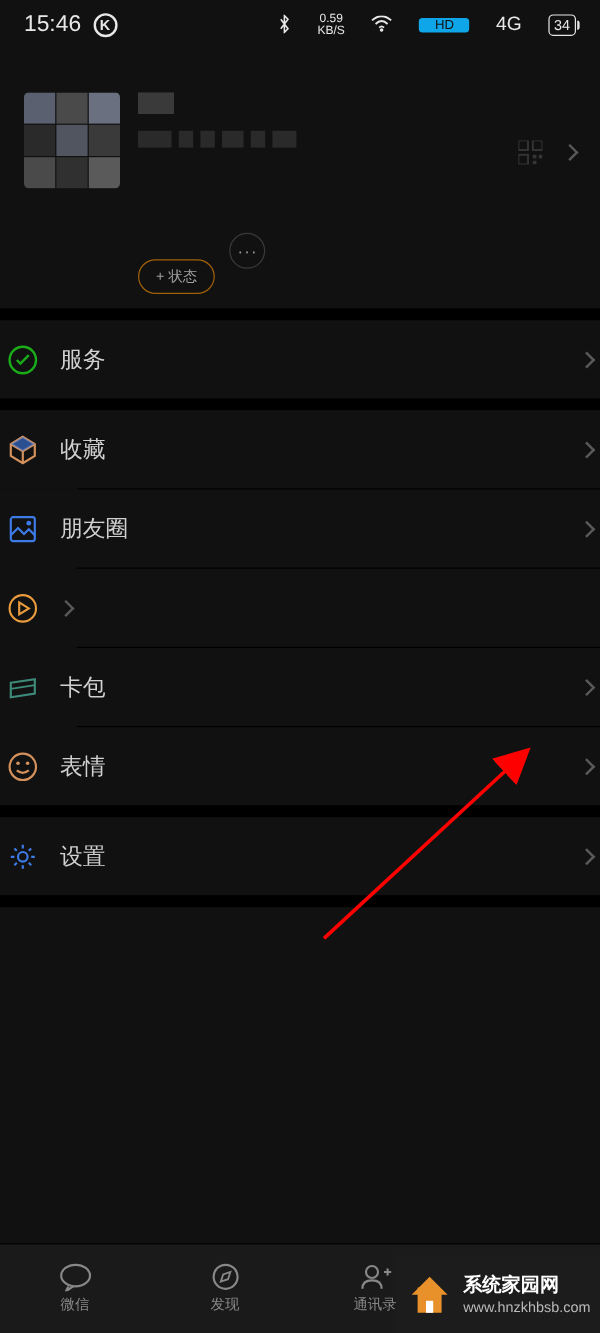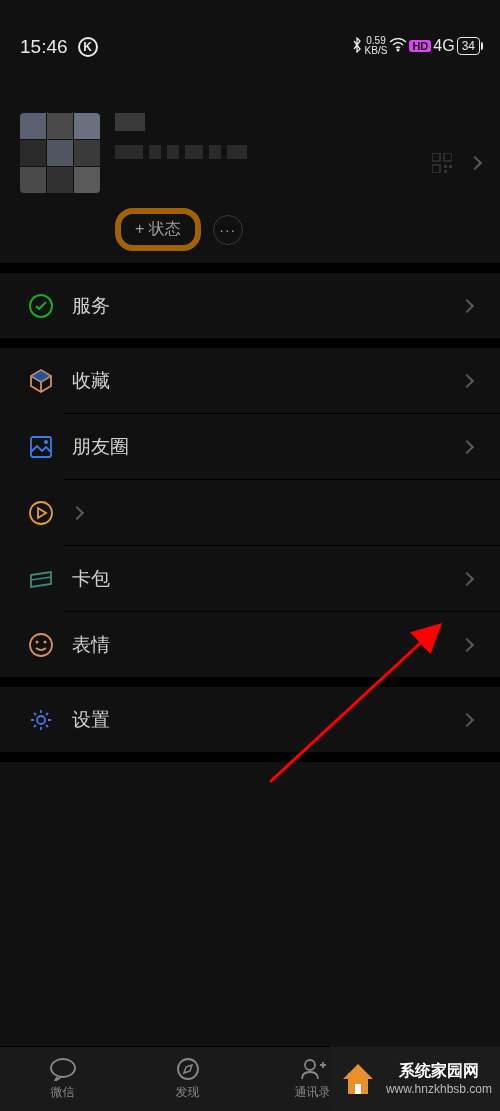--- a/index.html
+++ b/index.html
@@ -9,35 +9,34 @@
       background: #111111;
       font-family: -apple-system, "Helvetica Neue", sans-serif;
       color: #d0d0d0;
       position: relative;
       overflow: hidden;
     }
     .status-bar {
       height: 42px;
       display: flex;
       justify-content: space-between;
-      align-items: flex-start;
+      align-items: center;
       padding: 0 20px;
       color: #e8e8e8;
       font-size: 19px;
       font-weight: 500;
-      margin-top: 36px;
     }
     .status-left { display: flex; align-items: center; gap: 10px; }
-    .status-right { display: flex; align-items: center; gap: 2px; font-size: 12px; }
+    .status-right { display: flex; align-items: center; gap: 22px; font-size: 12px; }
     .k-icon {
       width: 20px; height: 20px; border: 2px solid #e8e8e8; border-radius: 50%;
       display: flex; align-items: center; justify-content: center; font-size: 12px; font-weight: bold;
     }
     .net-speed { font-size: 10px; line-height: 1; text-align: center; }
-    .hd-badge { background: #d946ef; color: #111; padding: 0 3px; border-radius: 3px; font-size: 11px; font-weight: bold; }
+    .hd-badge { background: #0ea5e9; color: #111; padding: 0 13px; border-radius: 3px; font-size: 11px; font-weight: normal; }
     .battery { border: 1.5px solid #e8e8e8; border-radius: 4px; padding: 1px 4px; font-size: 12px; position: relative; }
     .battery::after { content: ''; position: absolute; right: -4px; top: 4px; width: 2.5px; height: 8px; background: #e8e8e8; border-radius: 0 2px 2px 0; }
 
     .profile-section {
       padding: 35px 20px 25px 20px;
       display: flex;
       align-items: flex-start;
       gap: 15px;
     }
     .avatar {
@@ -62,56 +61,56 @@
     .profile-id-row { display: flex; gap: 6px; align-items: center; }
     .profile-id-block { height: 14px; background: #2a2a2a; }
     .profile-right { display: flex; align-items: center; gap: 18px; padding-top: 40px; }
     .qr-icon { width: 20px; height: 20px; opacity: 0.5; }
     .chevron { width: 10px; height: 10px; border-right: 2px solid #5a5a5a; border-top: 2px solid #5a5a5a; transform: rotate(45deg); }
 
     .status-button-row {
       display: flex; gap: 12px; align-items: center; padding: 0 0 0 115px; margin-top: -10px; margin-bottom: 12px;
     }
     .status-btn {
-      border: 6px solid #a16207; border-radius: 18px; padding: 5px 14px;
-      display: flex; align-items: center; gap: 4px; font-size: 16px; color: #a0a0a0;
+      border: 1px solid #a16207; border-radius: 18px; padding: 5px 14px;
+      display: flex; align-items: center; gap: 4px; font-size: 12px; color: #a0a0a0; margin-top: 44px;
     }
     .more-btn {
       width: 30px; height: 30px; border: 1px solid #3a3a3a; border-radius: 50%;
       display: flex; align-items: center; justify-content: center; color: #a0a0a0; font-size: 14px; letter-spacing: 1px;
     }
 
     .divider { height: 10px; background: #000000; }
 
     .menu-item {
-      height: 65px; display: flex; align-items: center; padding: 0 28px;
+      height: 65px; display: flex; align-items: center; padding: 0 6px;
       gap: 18px; background: #111111;
     }
     .menu-icon { width: 26px; height: 26px; display: flex; align-items: center; justify-content: center; flex-shrink: 0; }
     .menu-label { flex: 1; font-size: 19px; color: #d0d0d0; }
     .menu-item .chevron { flex-shrink: 0; }
     .thin-divider { height: 1px; background: #000000; margin-left: 64px; }
 
     .bottom-nav {
-      position: absolute; bottom: 0; left: 0; right: 0; height: 65px;
+      position: absolute; bottom: 0; left: 0; right: 0; height: 75px;
       background: #1a1a1a; display: flex; border-top: 1px solid #000;
     }
     .nav-item {
       flex: 1; display: flex; flex-direction: column; align-items: center; justify-content: center;
       gap: 3px; color: #888; font-size: 12px;
     }
     .nav-icon { width: 28px; height: 24px; display: flex; align-items: center; justify-content: center; }
 
     .watermark {
       position: absolute; bottom: 0; right: 0; height: 65px;
       display: flex; align-items: center; gap: 8px; padding: 0 8px;
       background: rgba(30,30,30,0.6);
     }
     .wm-house { width: 40px; height: 40px; }
-    .wm-text { display: flex; flex-direction: column; color: #fff; text-align: center; }
+    .wm-text { display: flex; flex-direction: column; color: #fff; }
     .wm-text-main { font-size: 16px; font-weight: bold; }
     .wm-text-sub { font-size: 12px; color: #bbb; }
 
     .arrow-annotation {
       position: absolute; pointer-events: none;
     }
   </style>
 </head>
 <body>
 

